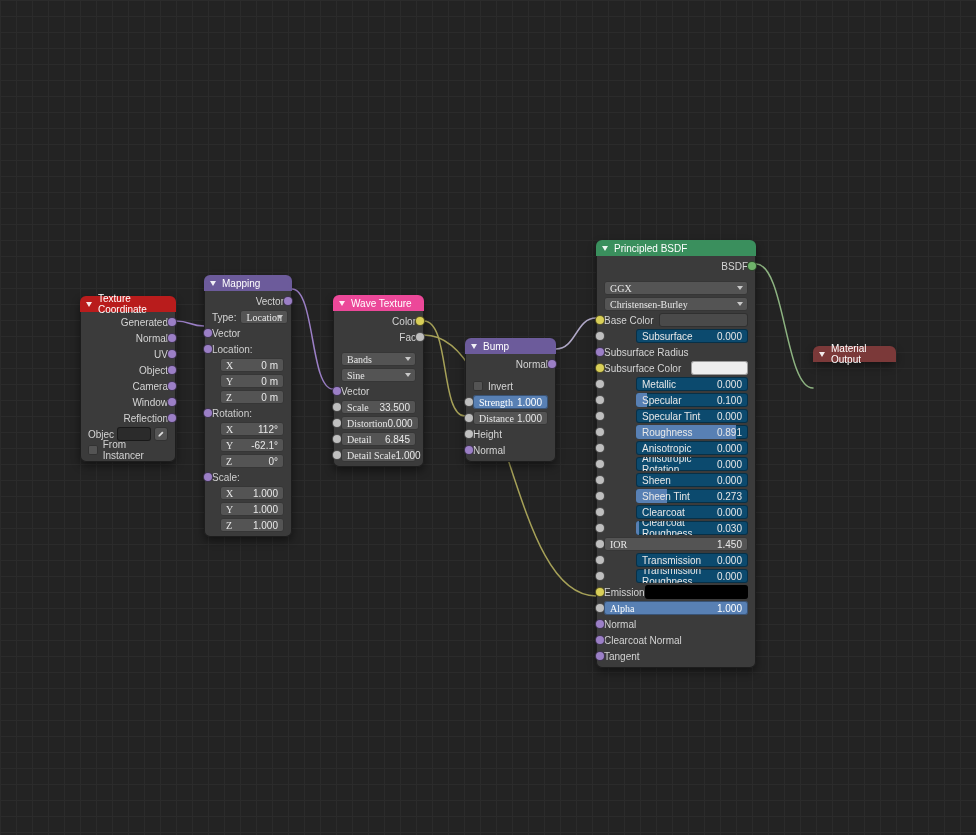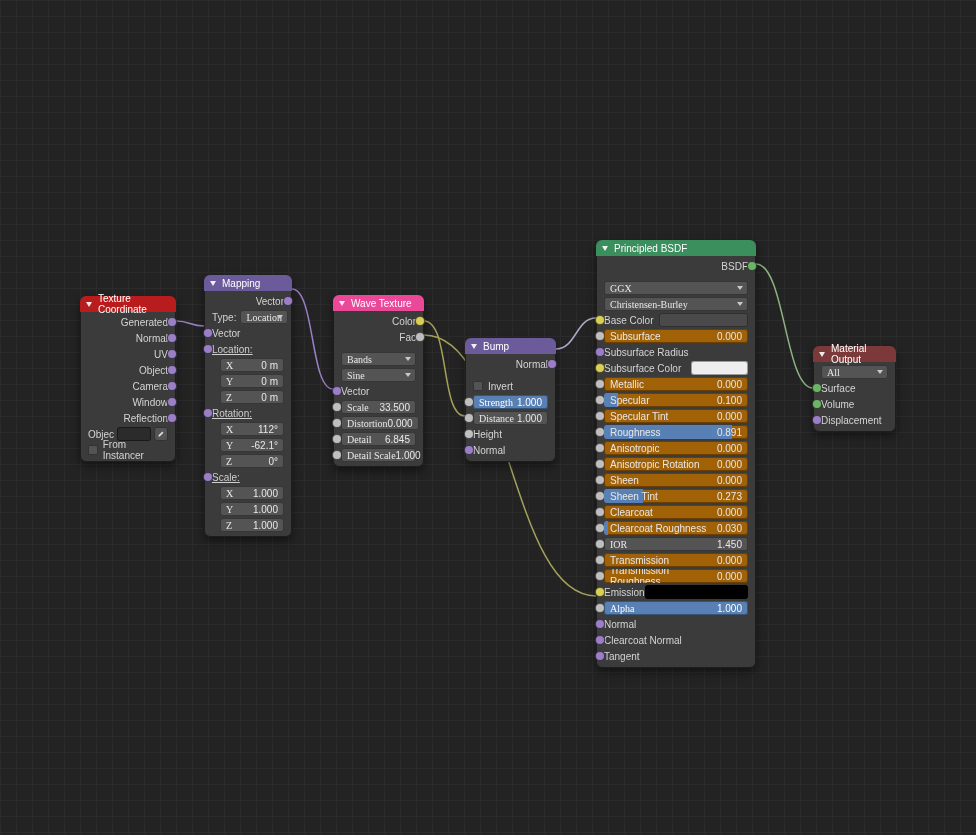--- a/index.html
+++ b/index.html
@@ -64,21 +64,21 @@
   .row {
     height: 14px;
     display: flex;
     align-items: center;
     position: relative;
     padding: 0 4px;
   }
   .row.right { justify-content: flex-end; }
   .row .lbl-left { flex: 0 0 auto; }
   .row .lbl-right { margin-left: auto; }
-  .section-label { color: #cfcfcf; padding-left: 4px; text-decoration: underline; }
+  .section-label { color: #cfcfcf; padding-left: 4px; }
 
   .field {
     background: #545454;
     border-radius: 3px;
     height: 14px;
     display: flex;
     align-items: center;
     padding: 0 6px;
     color: #e8e8e8;
     box-shadow: inset 0 0 0 1px rgba(0,0,0,0.35);
@@ -92,31 +92,32 @@
     content: ""; position: absolute; right: 5px; top: 5px;
     width: 0; height: 0;
     border-left: 3px solid transparent;
     border-right: 3px solid transparent;
     border-top: 4px solid #c9c9c9;
   }
   .subfield { margin-left: 8px; }
 
   
   .slider {
-    background: #a16207;
+    background: #0c4a6e;
     border-radius: 3px;
     height: 14px;
     display: flex;
     align-items: center;
     padding: 0 6px;
     color: #e8e8e8;
     box-shadow: inset 0 0 0 1px rgba(0,0,0,0.35);
     position: relative;
     overflow: hidden;
     flex: 1;
+    margin-left: 32px;
   }
   .slider .fill {
     position: absolute; left: 0; top: 0; bottom: 0;
     background: #5880b4;
     z-index: 0;
   }
   .slider .fl, .slider .fr { position: relative; z-index: 1; }
   .slider .fr { margin-left: auto; }
 
   .swatch {
@@ -579,34 +580,15 @@
           <span class="lbl-left">Tangent</span>
         </div>
   </div>
 </div>
 
 <div class="node" style="left:813px; top:346px; width:83px;">
   <div class="header hdr-darkred">
     <span class="tri"></span>
     <span>Material Output</span>
   </div>
-  <div class="body">
-    <div class="row">
-          <div class="field dropdown">
-            <span class="fl">All</span>
-          </div>
-        </div>
-    <div class="row">
-          <span class="socket left sock-green"></span>
-          <span class="lbl-left">Surface</span>
-        </div>
-    <div class="row">
-          <span class="socket left sock-green"></span>
-          <span class="lbl-left">Volume</span>
-        </div>
-    <div class="row">
-          <span class="socket left sock-purple"></span>
-          <span class="lbl-left">Displacement</span>
-        </div>
-  </div>
 </div>
 
 </div>
 
 </body></html>

